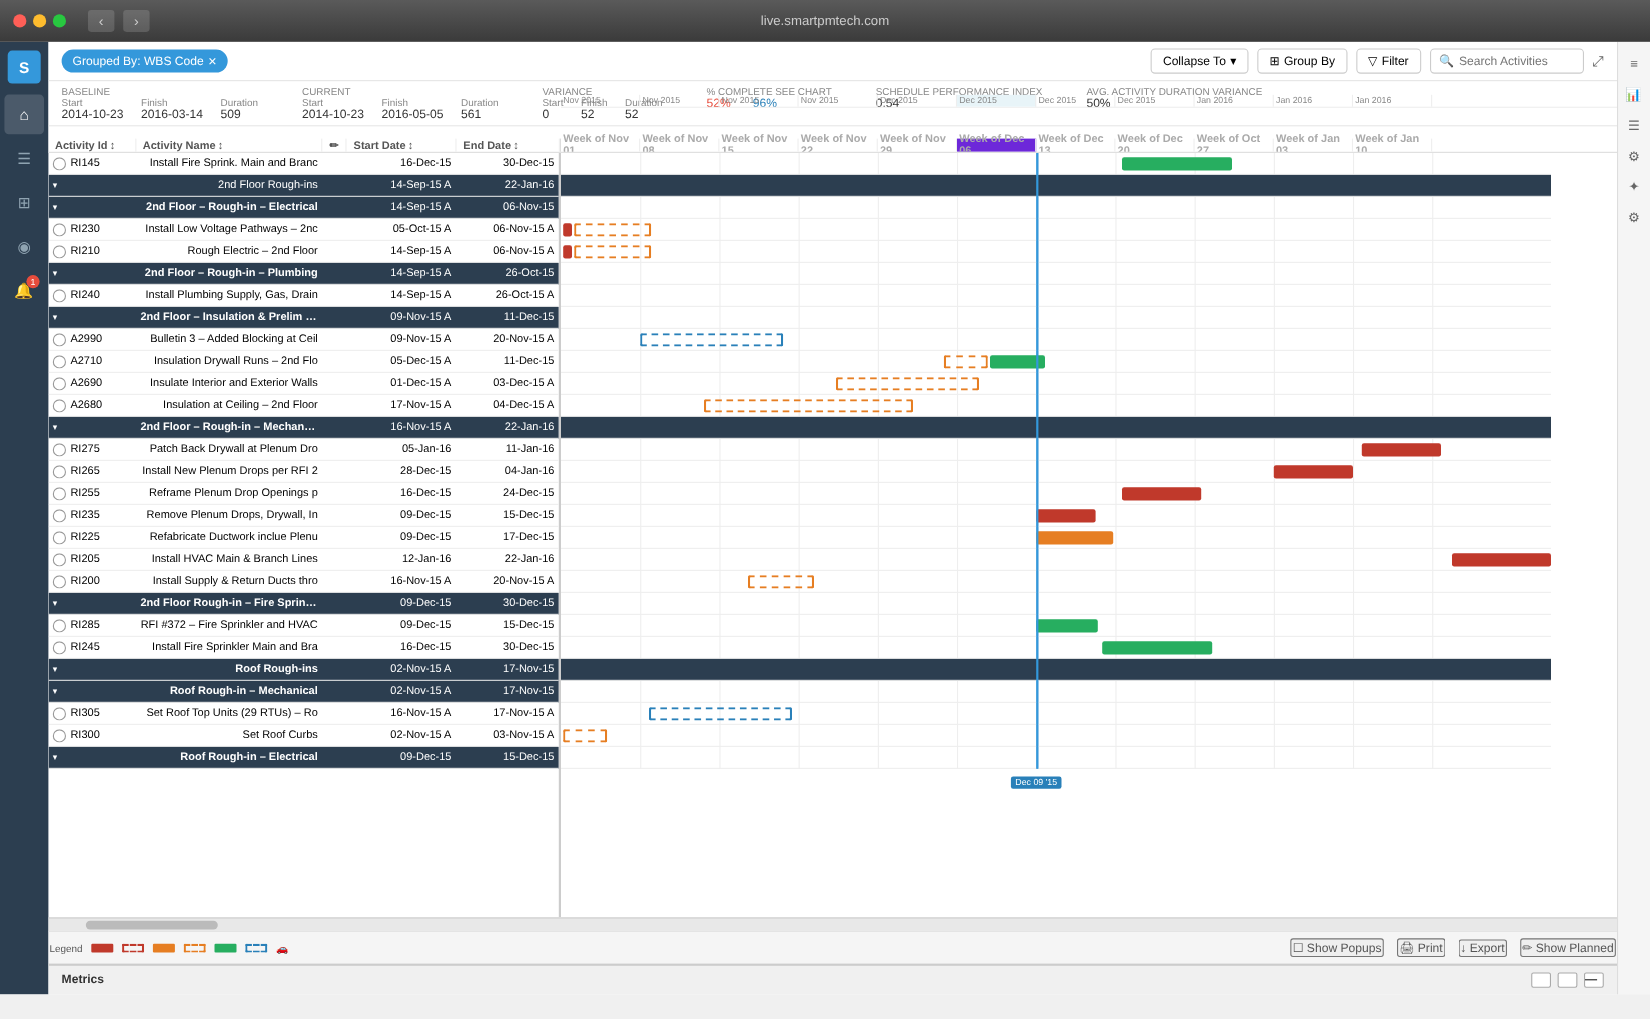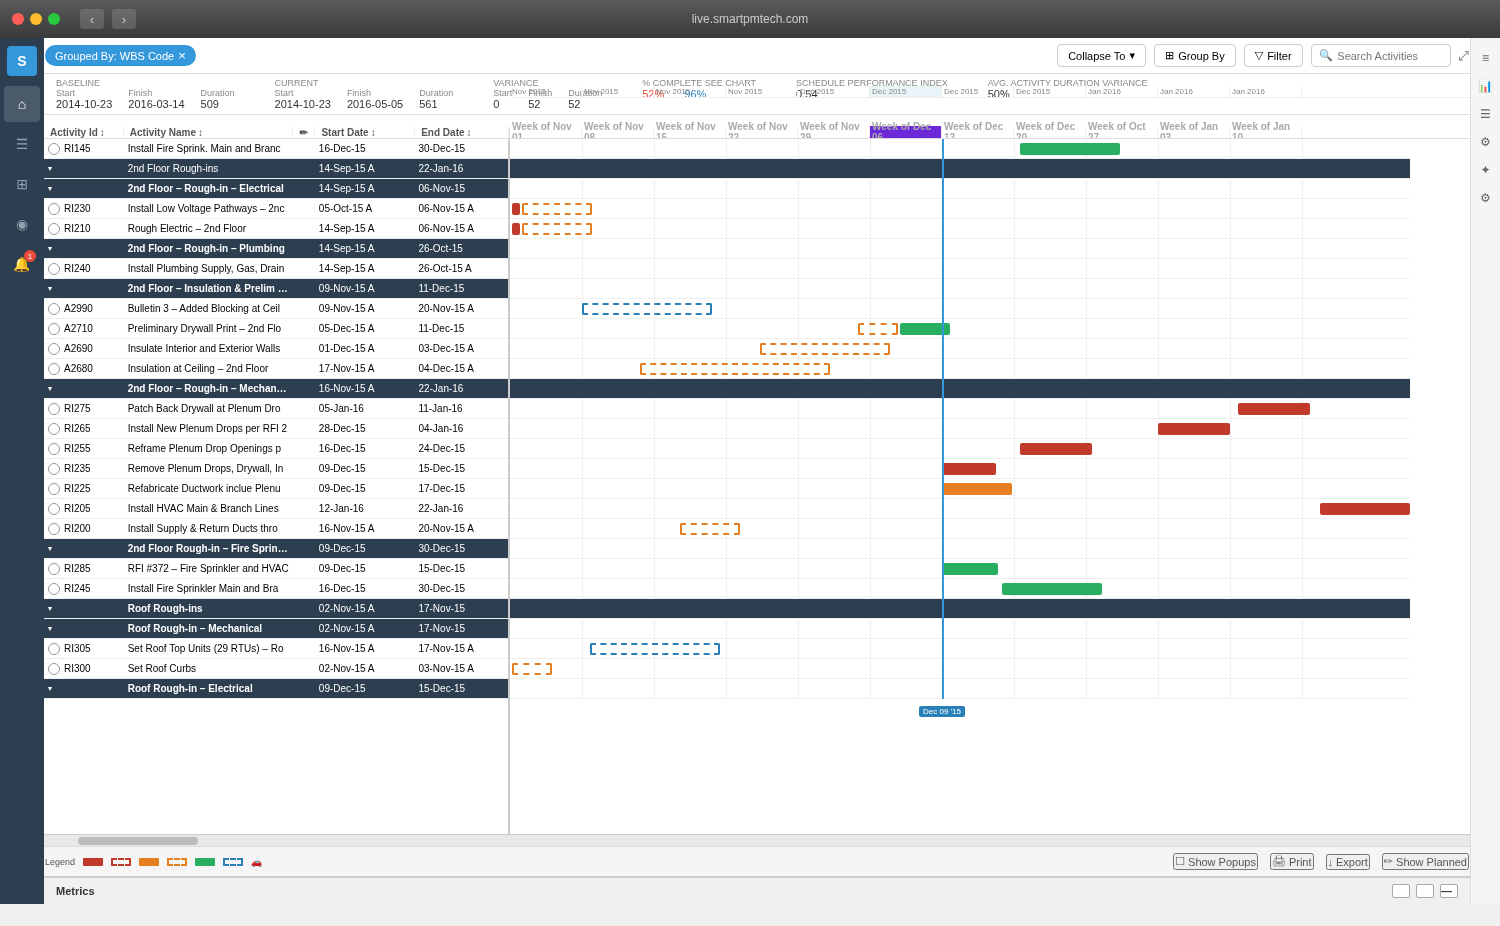--- a/index.html
+++ b/index.html
@@ -111,21 +111,21 @@
       flex: 1;
       display: flex;
       flex-direction: column;
       overflow: hidden;
     }
 
     
     .top-toolbar {
       background: #fff;
       border-bottom: 1px solid #ddd;
-      padding: 6px 1px;
+      padding: 6px 12px;
       display: flex;
       align-items: center;
       gap: 8px;
       flex-shrink: 0;
     }
     .group-by-tag {
       background: #3498db;
       color: white;
       border-radius: 12px;
       padding: 3px 10px;
@@ -270,20 +270,21 @@
     .gantt-scroll-inner {
       width: 1100px;
       position: relative;
     }
 
     .table-row {
       display: flex;
       height: 20px;
       border-bottom: 1px solid #eee;
       align-items: center;
+      text-align: right;
     }
     .table-row.group-row {
       background: #2c3e50;
       color: white;
     }
     .table-row.subgroup-row {
       background: #2c3e50;
       color: white;
     }
 
@@ -713,21 +714,21 @@
           <div class="cell edit-col"></div>
           <div class="cell start-date">09-Nov-15 A</div>
           <div class="cell end-date">20-Nov-15 A</div>
         </div>
 
         <div class="table-row">
           <div class="cell activity-id">
             <span class="circle-btn"></span>
             A2710
           </div>
-          <div class="cell activity-name">Preliminary Drywall Print – 2nd Flo</div>
+          <div class="cell activity-name">Insulation Drywall Runs – 2nd Flo</div>
           <div class="cell edit-col"></div>
           <div class="cell start-date">05-Dec-15 A</div>
           <div class="cell end-date">11-Dec-15</div>
         </div>
 
         <div class="table-row">
           <div class="cell activity-id">
             <span class="circle-btn"></span>
             A2690
           </div>

